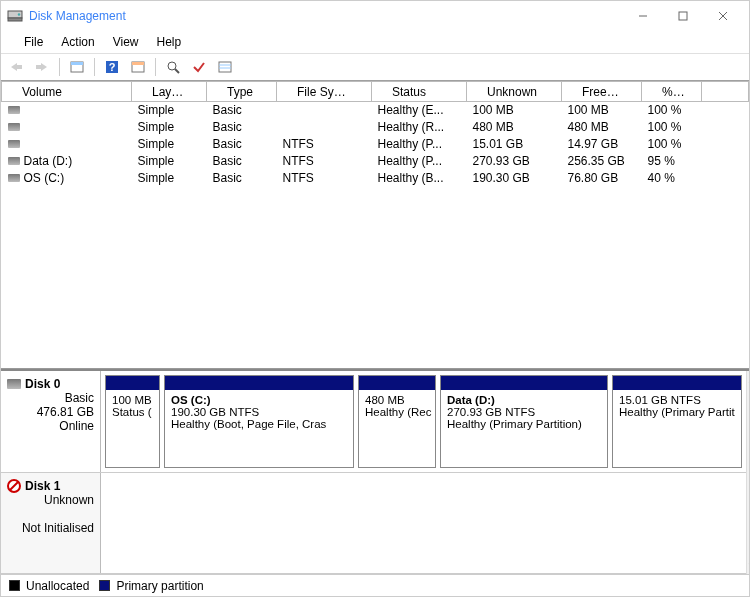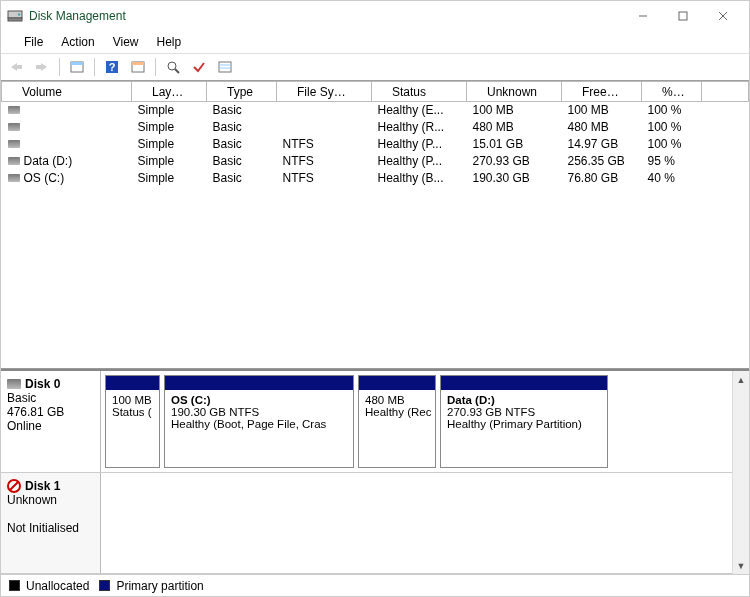--- a/index.html
+++ b/index.html
@@ -22,21 +22,21 @@
     align-items: center;
     padding: 0 6px;
     background: #fff;
     justify-content: space-between;
   }
   .titlebar-left {
     display: flex;
     align-items: center;
     gap: 6px;
   }
-  .title-text { color: #14532d; font-size: 12px; }
+  .title-text { color: #3b82f6; font-size: 12px; }
   .win-controls {
     display: flex;
     gap: 0;
   }
   .win-btn {
     width: 40px;
     height: 28px;
     display: flex;
     align-items: center;
     justify-content: center;
@@ -124,20 +124,21 @@
     flex: 1;
   }
   .disk-header {
     width: 100px;
     padding: 6px;
     border-right: 1px solid #bbb;
     background: #f7f7f7;
     display: flex;
     flex-direction: column;
     gap: 0;
+    text-align: right;
   }
   .disk-header.sel { background: #fff; }
   .disk-header b { font-weight: bold; }
   .disk-parts {
     flex: 1;
     display: flex;
     padding: 4px;
     gap: 4px;
   }
   .part {
@@ -424,20 +425,27 @@
               </div>
             </div>
             <div class="part" style="width:168px">
               <div class="part-bar"></div>
               <div class="part-body">
                 <div class="pname">Data  (D:)</div>
                 <div>270.93 GB NTFS</div>
                 <div>Healthy (Primary Partition)</div>
               </div>
             </div>
+            <div class="part" style="width:130px">
+              <div class="part-bar"></div>
+              <div class="part-body">
+                <div>15.01 GB NTFS</div>
+                <div>Healthy (Primary Partit</div>
+              </div>
+            </div>
           </div>
         </div>
         <div class="disk-row">
           <div class="disk-header">
             <span style="display:flex;align-items:center;gap:4px">
               <svg width="14" height="14" viewBox="0 0 14 14">
                 <circle cx="7" cy="7" r="6" fill="#fff" stroke="#c00" stroke-width="2"></circle>
                 <line x1="3" y1="11" x2="11" y2="3" stroke="#c00" stroke-width="2"></line>
               </svg>
               <b>Disk 1</b>

